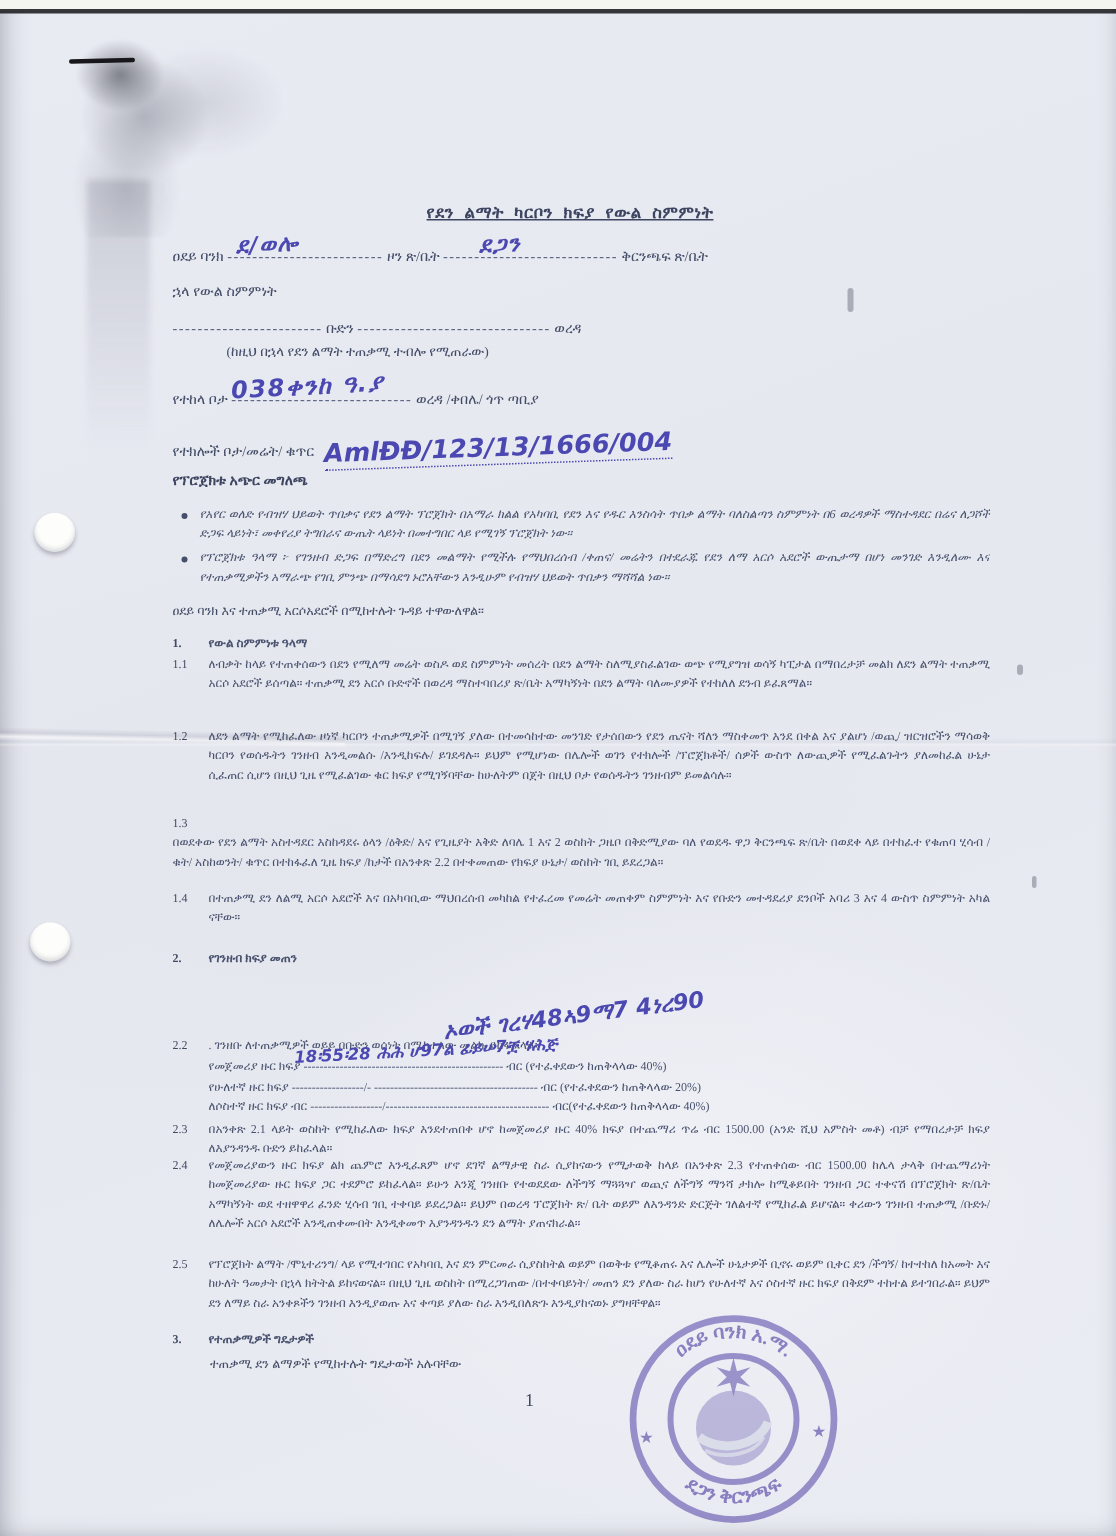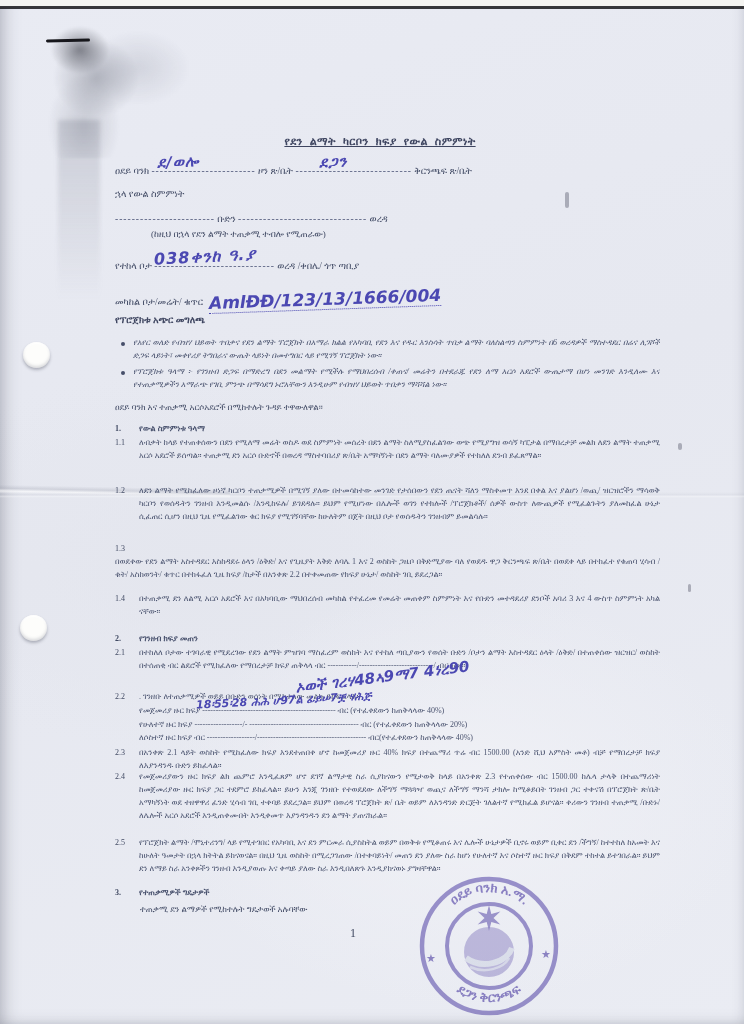--- a/index.html
+++ b/index.html
@@ -89,21 +89,21 @@
     <span>ወረዳ</span>
   </div>
   <div class="abs hline" style="top:229px;font-size:9px;padding-left:36px;">(ከዚህ በኋላ የደን ልማት ተጠቃሚ ተብሎ የሚጠራው)</div>
 
   <div class="abs hline" style="top:261px;">
     <span>የተከላ ቦታ</span>
     <span class="blank"><span class="hw hw-over" style="left:0;top:-14px;font-size:16px;">038ቀንከ ዓ.ያ</span><span>-----------------------------</span></span>
     <span>ወረዳ /ቀበሌ/ ጎጥ ጣቢያ</span>
   </div>
   <div class="abs hline" style="top:289px;">
-    <span>መካከል ቦታ/መሬት/ ቁጥር</span>
+    <span>የተክሎች ቦታ/መሬት/ ቁጥር</span>
     <span class="hw-big" style="font-size:17px;display:inline-block;transform:rotate(-2deg);border-bottom:1px dotted #4b48b2;margin-left:4px;">AmlĐĐ/123/13/1666/004</span>
   </div>
 
   <div class="abs sec-head" style="top:315px;">የፕሮጀክቱ አጭር መግለጫ</div>
   <div class="abs bullet-marker" style="left:121px;top:342px;"></div>
   <div class="abs para" style="top:337px;height:28px;">የአየር ወለድ የብዝሃ ህይወት ጥበቃና የደን ልማት ፕሮጀክት በአማራ ክልል የአካባቢ የደን እና የዱር እንስሳት ጥበቃ ልማት ባለስልጣን ስምምነት በ6 ወረዳዎች ማስተዳደር በሬና ለጋሾች ድጋፍ ላይነት፣ መቀየሪያ ትግበራና ውጤት ላይነት በመተግበር ላይ የሚገኝ ፕሮጀክት ነው።</div>
   <div class="abs bullet-marker" style="left:121px;top:371px;"></div>
   <div class="abs para" style="top:366px;height:28px;">የፕሮጀክቱ ዓላማ ፦ የገንዘብ ድጋፍ በማድረግ በደን መልማት የሚችሉ የማህበረሰብ /ቀጠና/ መሬትን በተደራጁ የደን ለማ አርሶ አደሮች ውጤታማ በሆነ መንገድ እንዲለሙ እና የተጠቃሚዎችን አማራጭ የገቢ ምንጭ በማሳደግ ኑሮአቸውን እንዲሁም የብዝሃ ህይወት ጥበቃን ማሻሻል ነው።</div>
   <div class="abs hline" style="top:402px;font-size:8.5px;">ዐደይ ባንክ እና ተጠቃሚ አርሶአደሮች በሚከተሉት ጉዳይ ተዋውለዋል።</div>
 
@@ -124,24 +124,20 @@
     <div class="ctext">በወደቀው የደን ልማት አስተዳደር እስከዳደሩ ዕላን /ዕቅድ/ እና የጊዜያት እቅድ ለባሌ 1 እና 2 ወስከት ጋዜቦ በቅድሚያው ባለ የወደዱ ዋጋ ቅርንጫፍ ጽ/ቤት በወደቀ ላይ በተከፈተ የቁጠባ ሂሳብ /ቁት/ አስከወንት/ ቁጥር በተከፋፈለ ጊዜ ክፍያ /ከታች በአንቀጽ 2.2 በተቀመጠው የክፍያ ሁኔታ/ ወስከት ገቢ ይደረጋል።</div>
   </div>
   <div class="abs clause" style="top:592px;height:29px;">
     <span class="cnum">1.4</span>
     <div class="ctext">በተጠቃሚ ደን ለልሚ አርሶ አደሮች እና በአካባቢው ማህበረሰብ መካከል የተፈረመ የመሬት መጠቀም ስምምነት እና የቡድን መተዳደሪያ ደንቦች አባሪ 3 እና 4 ውስጥ ስምምነት አካል ናቸው።</div>
   </div>
 
   <div class="abs clause" style="top:632px;height:14px;font-weight:bold;">
     <span class="cnum">2.</span>
     <div class="ctext" style="text-align:left;">የገንዘብ ክፍያ መጠን</div>
-  </div>
-  <div class="abs clause" style="top:646px;height:42px;">
-    <span class="cnum">2.1</span>
-    <div class="ctext">በተከለለ ቦታው ተገባራዊ የሚደረገው የደን ልማት ምዝገባ ማስፈረም ወስከት እና የተከለ ጣቢያውን የወሰት ቡድን /ቦታን ልማት እስተዳደር ዕላት /ዕቅድ/ በተጠቀሰው ዝርዝር/ ወስከት በተሰጠቂ ብር ልደሮች የሚከፈለው የማበረታቻ ክፍያ ጠቅላላ ብር -----------/----------------------------/ ብር ነው።</div>
   </div>
   <div class="abs clause" style="top:690px;height:14px;">
     <span class="cnum">2.2</span>
     <div class="ctext" style="text-align:left;">. ገንዘቡ ለተጠቃሚዎች ወይይ በቡድን ወሰነት በሚከተለው መልኩ ይከፋፈላል፦</div>
   </div>
   <div class="abs rows" style="top:704px;height:41px;">
     <div class="prow">
       <span>የመጀመሪያ ዙር ክፍያ</span>
       <span>--------------------------------------------------</span>
       <span>ብር (የተፈቀደውን ከጠቅላላው 40%)</span>

